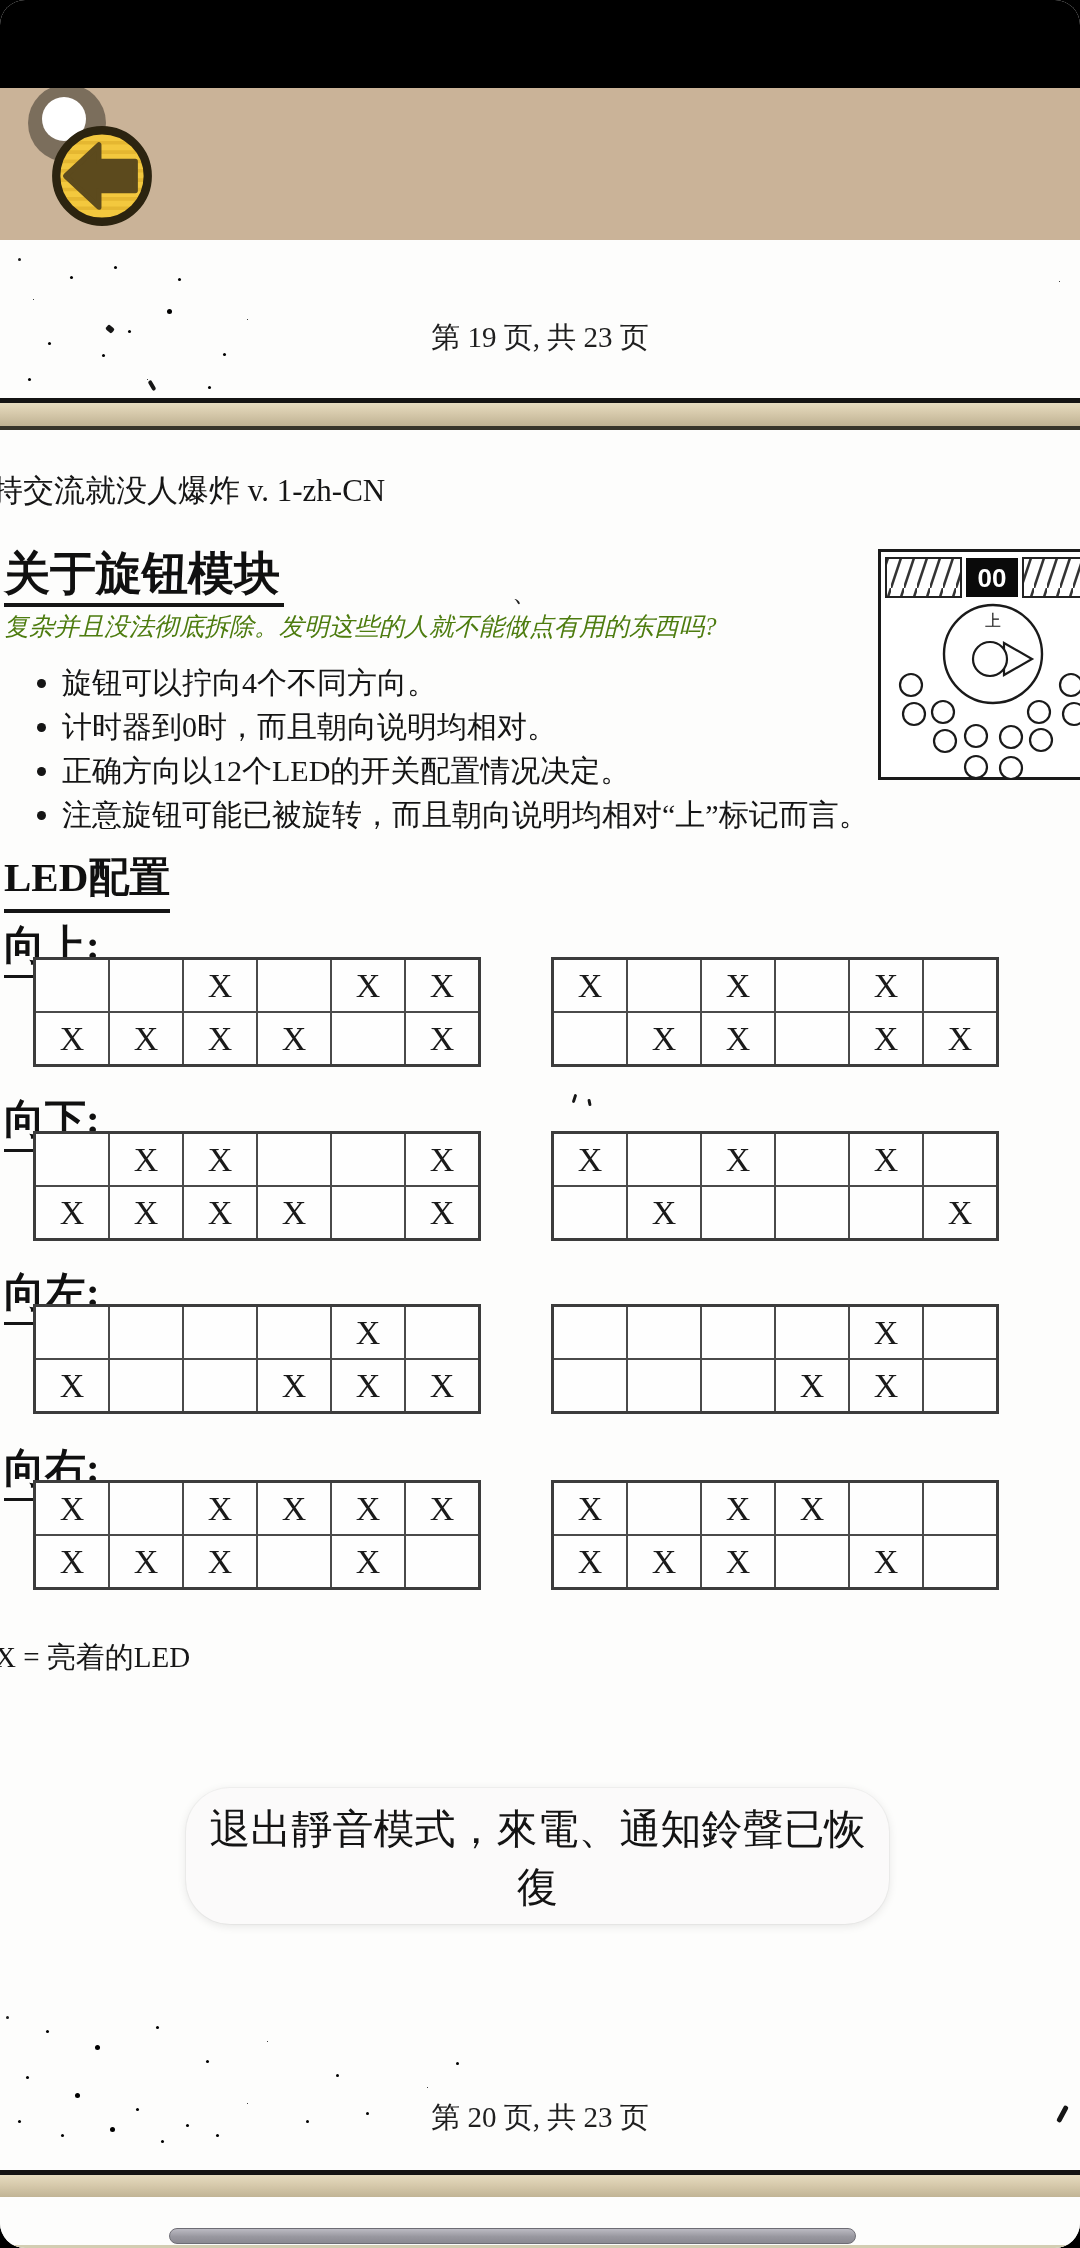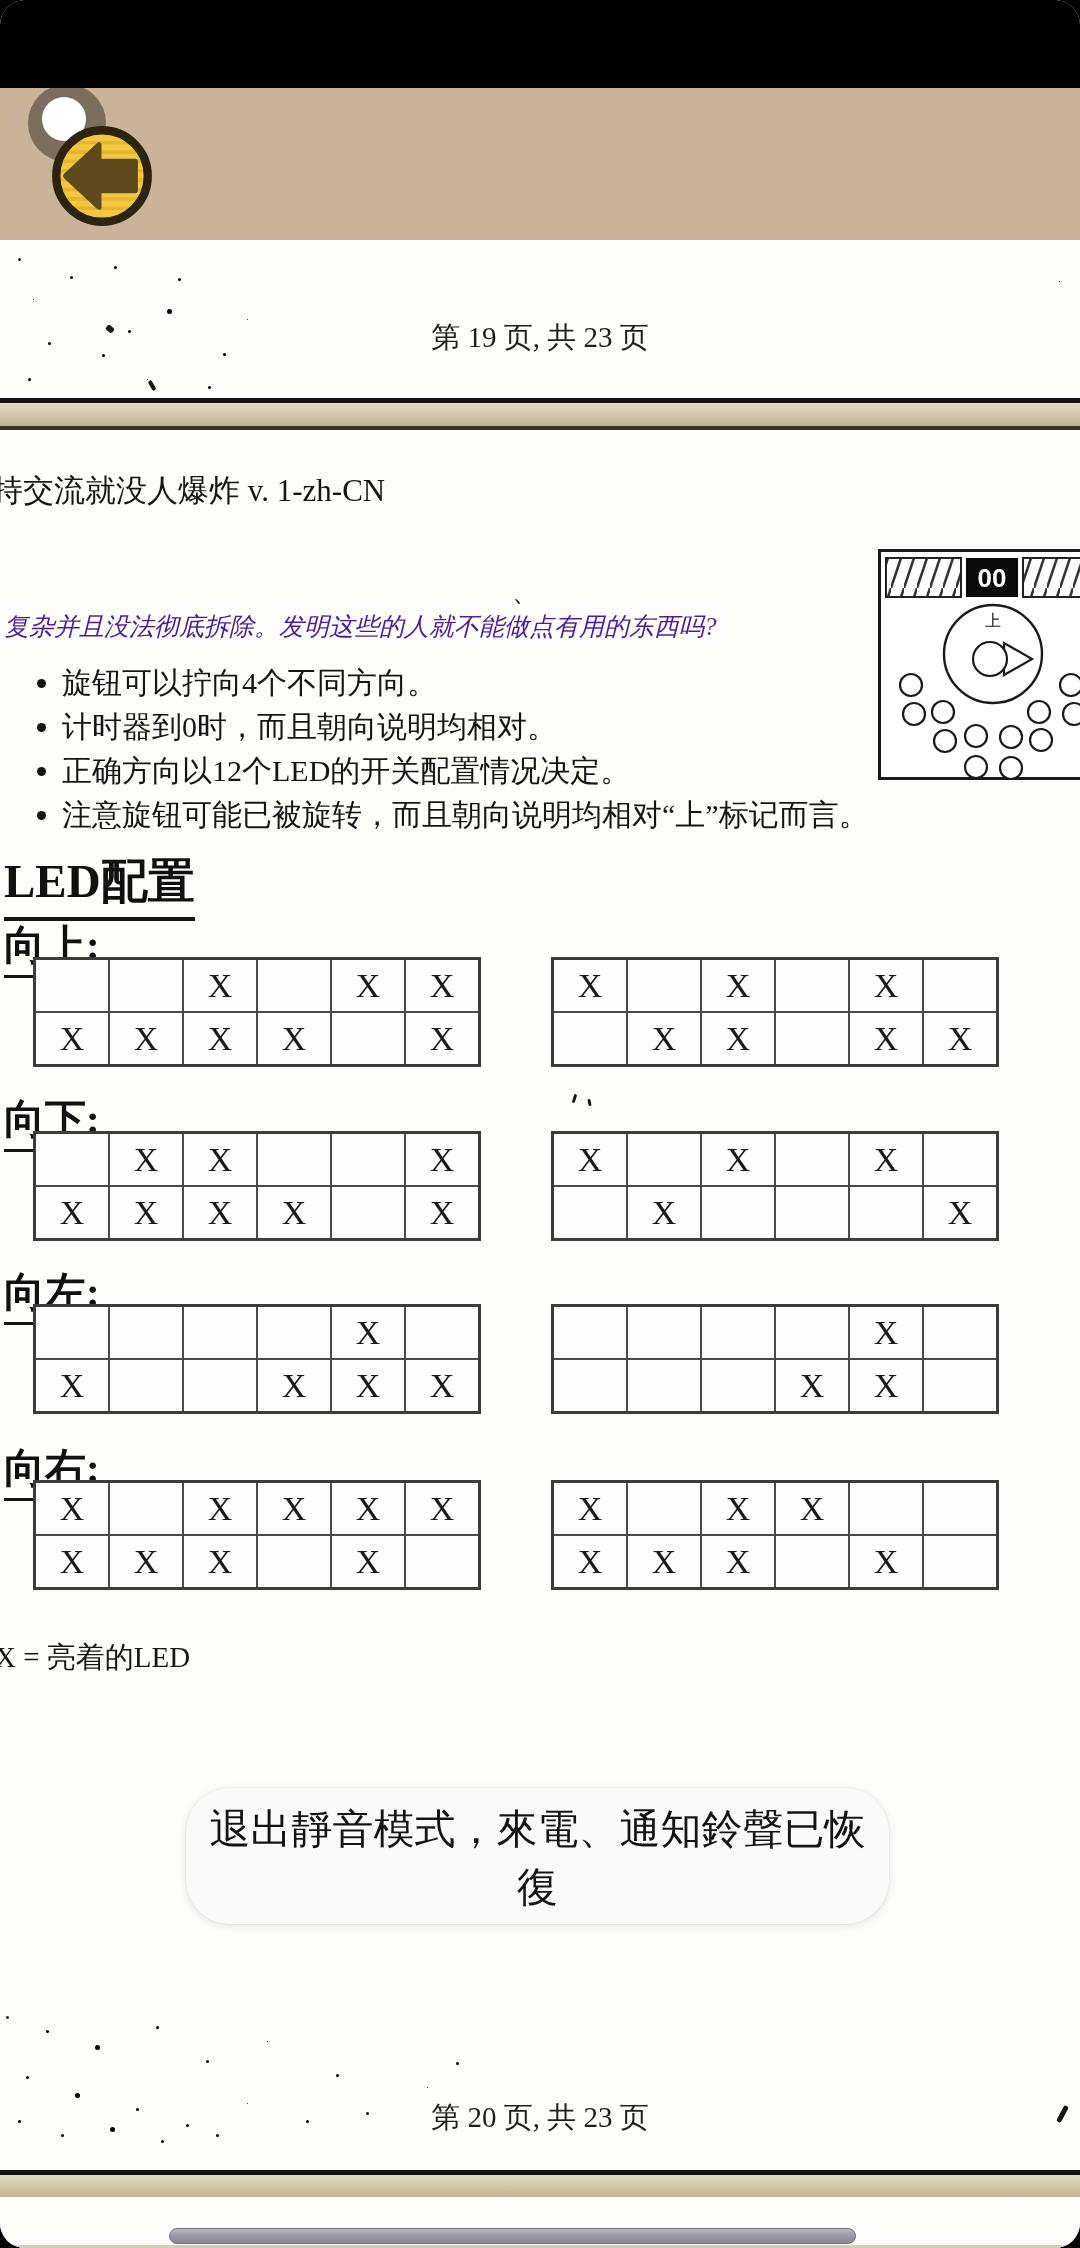--- a/index.html
+++ b/index.html
@@ -25,25 +25,25 @@
            background:linear-gradient(180deg,#e6dcc0 0%,#d6c9ab 45%,#bfb293 100%);
            border-top:5px solid #141414;border-bottom:4px solid #37352b;}
   .div1{top:398px;}
   .div2{top:2170px;}
 
   
   .edition{position:absolute;left:-8px;top:470px;font-size:31px;color:#161616;white-space:nowrap;}
   .doc-heading{position:absolute;left:4px;top:550px;font-size:46px;font-weight:bold;color:#101010;
                border-bottom:4px solid #151515;padding:0 4px 5px 0;line-height:1.05;}
   .heading-mark{position:absolute;left:512px;top:575px;font-size:26px;color:#222;}
-  .flavor{position:absolute;left:4px;top:610px;font-size:25px;font-style:italic;color:#4c1d95;white-space:nowrap;}
+  .flavor{position:absolute;left:4px;top:610px;font-size:25px;font-style:italic;color:#4d7c0f;white-space:nowrap;}
   .bullets{position:absolute;left:40px;top:664px;margin:0;padding:0 0 0 22px;font-size:30px;color:#151515;}
   .bullets li{margin:0 4px 7px 0;line-height:37px;white-space:nowrap;}
 
-  .sub-heading{position:absolute;left:4px;top:850px;font-size:47px;font-weight:bold;color:#101010;
+  .sub-heading{position:absolute;left:4px;top:850px;font-size:41px;font-weight:bold;color:#101010;
                border-bottom:4px solid #151515;padding-bottom:4px;}
 
   .led-section{position:absolute;left:0;width:1080px;height:150px;}
   .sec-label{position:absolute;left:4px;top:0;font-size:41px;font-weight:bold;color:#101010;
              border-bottom:3px solid #151515;padding-bottom:2px;}
   .led-table{position:absolute;top:39px;border-collapse:collapse;border:3px solid #3c3c3c;background:#fefefe;}
   .led-table td{width:70px;height:49px;border:2px solid #4a4a4a;text-align:center;
                 font-size:34px;color:#1a1a1a;font-family:"Liberation Serif",serif;}
   .lt-left{left:33px;}
   .lt-right{left:551px;}
@@ -93,20 +93,21 @@
   <div class="blob" style="left:272px;top:1139px;width:7px;height:5px;transform:rotate(25deg);"></div>
   <div class="blob" style="left:390px;top:1580px;width:4px;height:7px;transform:rotate(30deg);border-radius:50%;"></div>
   <div class="blob" style="left:96px;top:1060px;width:3px;height:7px;transform:rotate(20deg);border-radius:50%;"></div>
   <div class="blob" style="left:1060px;top:2105px;width:5px;height:18px;transform:rotate(28deg);"></div>
   <div class="blob" style="left:1054px;top:573px;width:4px;height:4px;border-radius:50%;"></div>
 
   <div class="page-footer pf19">第 19 页, 共 23 页</div>
   <div class="divider div1"></div>
 
   <div class="edition">持交流就没人爆炸 v. 1-zh-CN</div>
+  <div class="doc-heading">关于旋钮模块</div>
   <div class="heading-mark">、</div>
   <div class="flavor">复杂并且没法彻底拆除。发明这些的人就不能做点有用的东西吗?</div>
 
   <ul class="bullets">
     <li>旋钮可以拧向4个不同方向。</li>
     <li>计时器到0时，而且朝向说明均相对。</li>
     <li>正确方向以12个LED的开关配置情况决定。</li>
     <li>注意旋钮可能已被旋转，而且朝向说明均相对“上”标记而言。</li>
   </ul>
 

